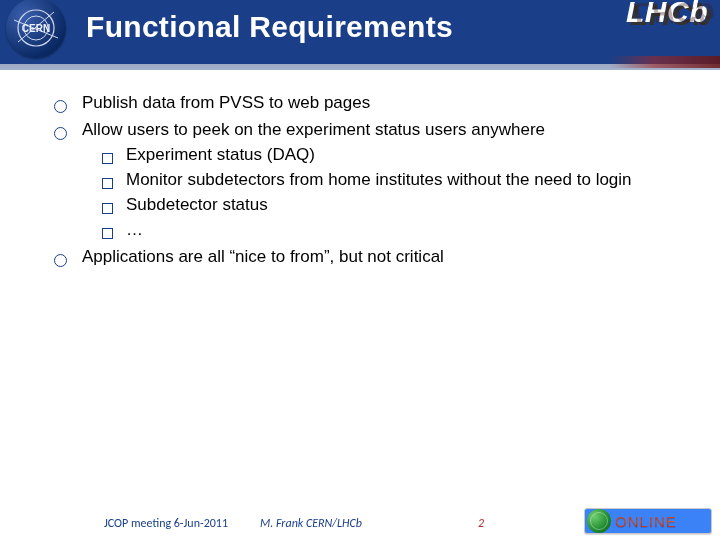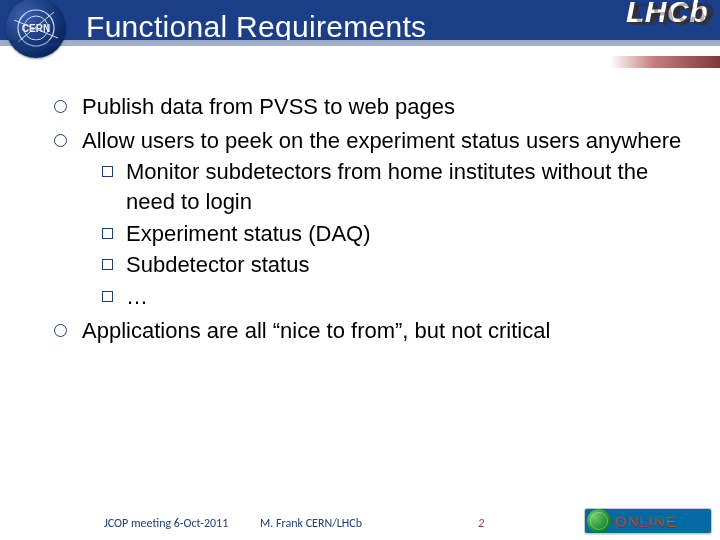--- a/index.html
+++ b/index.html
@@ -2,21 +2,21 @@
 <html><head>
 <meta charset="utf-8">
 <style>
   * { margin: 0; padding: 0; box-sizing: border-box; }
   html, body { width: 720px; height: 540px; font-family: Arial, Helvetica, sans-serif; background: #fff; color: #000; }
   .slide { position: relative; width: 720px; height: 540px; overflow: hidden; }
 
   
   .header-band {
     position: relative;
-    height: 40px;
+    height: 64px;
     background: #1a3f88;
   }
   .header-band::after {
     content: "";
     position: absolute;
     left: 0; right: 0; bottom: -6px;
     height: 6px;
     background: linear-gradient(#0a2a66, #1a3f88);
     opacity: .4;
   }
@@ -27,21 +27,21 @@
     border-radius: 50%;
     background: radial-gradient(circle at 30% 30%, #3a5fad 0%, #0b2a66 70%, #061a40 100%);
     box-shadow: 0 1px 2px rgba(0,0,0,.4);
   }
   .cern-roundel svg { width: 100%; height: 100%; }
   .slide-title {
     position: absolute;
     left: 86px; top: 10px;
     font-size: 30px;
     color: #fff;
-    font-weight: 400;
+    font-weight: 700;
     letter-spacing: .3px;
   }
   .lhcb-logo {
     position: absolute;
     right: 8px; top: -2px;
     font-size: 30px;
     font-style: italic;
     font-weight: 700;
     letter-spacing: .5px;
   }
@@ -68,21 +68,21 @@
     transform-origin: top;
     filter: blur(.6px);
   }
 
   
   .content {
     position: absolute;
     top: 92px;
     left: 48px;
     right: 24px;
-    font-size: 22px;
+    font-size: 17px;
     line-height: 1.35;
   }
   ul.level1 { list-style: none; }
   ul.level1 > li {
     position: relative;
     padding-left: 34px;
     margin-bottom: 4px;
   }
   ul.level1 > li::before {
     content: "";
@@ -115,28 +115,28 @@
   
   .footer {
     position: absolute;
     left: 0; right: 0; bottom: 8px;
     height: 24px;
     font-size: 12px;
     color: #1a3f88;
     font-family: Calibri, Arial, sans-serif;
   }
   .footer .f-left  { position: absolute; left: 104px; bottom: 2px; }
-  .footer .f-mid   { position: absolute; left: 260px; bottom: 2px; }
+  .footer .f-mid   { position: absolute; left: 260px; bottom: 2px; font-style: italic; }
   .footer .f-page  { position: absolute; left: 478px; bottom: 2px; color: #b02e2e; font-style: italic; }
 
   .online-badge {
     position: absolute;
     right: 8px; bottom: 6px;
     width: 128px; height: 26px;
-    background: #0369a1;
+    background: #3b82f6;
     border: 1px solid #c8c8c8;
     border-radius: 3px;
     display: flex;
     align-items: center;
     box-shadow: 0 1px 1px rgba(0,0,0,.15);
     overflow: hidden;
   }
   .online-globe {
     width: 24px; height: 24px; margin: 1px 4px 1px 2px;
     border-radius: 50%;
@@ -190,32 +190,32 @@
   </div>
   <div class="lhcb-ghost">LHCb</div>
   <div class="accent-stripe"></div>
 
   <div class="content">
     <ul class="level1">
       <li><span>Publish data from PVSS to web pages</span></li>
       <li>
         <span>Allow users to peek on the experiment status users anywhere</span>
         <ul class="level2">
+          <li><span>Experiment status (DAQ)</span></li>
           <li><span>Monitor subdetectors from home institutes without the need to login</span></li>
-          <li><span>Experiment status (DAQ)</span></li>
           <li><span>Subdetector status</span></li>
           <li><span>…</span></li>
         </ul>
       </li>
       <li><span>Applications are all “nice to from”, but not critical</span></li>
     </ul>
   </div>
 
   <div class="footer">
-    <span class="f-left">JCOP meeting 6-Oct-2011</span>
+    <span class="f-left">JCOP meeting 6-Jun-2011</span>
     <span class="f-mid">M. Frank CERN/LHCb</span>
     <span class="f-page">2</span>
   </div>
   <div class="online-badge">
     <div class="online-globe"></div>
     <div class="online-text">ONLINE</div>
   </div>
 
 </div>
 

